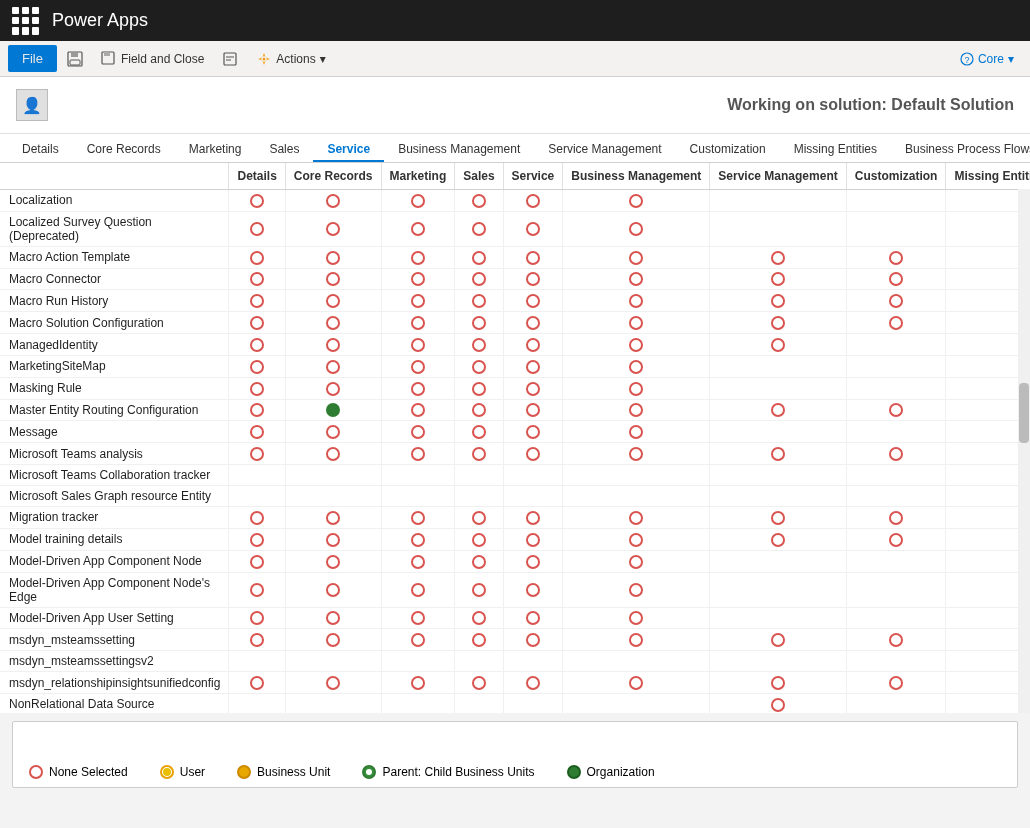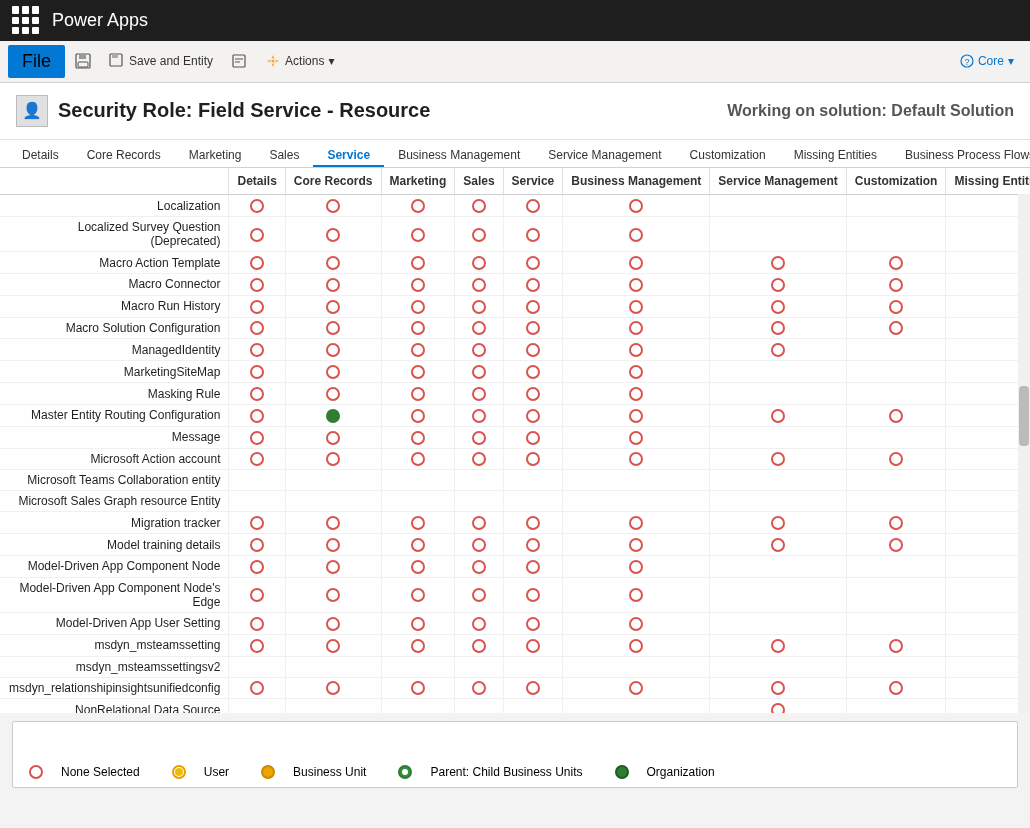--- a/index.html
+++ b/index.html
@@ -33,23 +33,23 @@
     }
     .toolbar-btn {
       display: flex; align-items: center; gap: 4px;
       padding: 4px 8px;
       cursor: pointer;
       border: none; background: transparent;
       font-size: 12px; color: #333;
       border-radius: 2px;
     }
     .file-btn {
-      background: #0078d4; color: #000000;
+      background: #0078d4; color: #e5e5e5;
       padding: 6px 14px; border: none;
-      font-size: 18px; cursor: pointer;
+      font-size: 13px; cursor: pointer;
       border-radius: 2px;
     }
     .help-btn {
       margin-left: auto;
       display: flex; align-items: center; gap: 4px;
       padding: 4px 8px; cursor: pointer; font-size: 12px; color: #0078d4;
       border: none; background: transparent;
     }
 
     
@@ -115,21 +115,21 @@
       position: sticky; top: 0; z-index: 2;
     }
     .main-table th:first-child { text-align: left; min-width: 220px; }
     .main-table td {
       padding: 3px 8px;
       border-bottom: 1px solid #f0f0f0;
       border-right: 1px solid #f0f0f0;
       text-align: center;
       vertical-align: middle;
     }
-    .main-table td:first-child { text-align: right; color: #1f1f1f; padding-left: 9px; }
+    .main-table td:first-child { text-align: left; color: #1f1f1f; padding-left: 9px; }
 
     
     .circle {
       display: inline-block;
       width: 14px; height: 14px;
       border-radius: 50%;
       border: 2px solid #d9534f;
       background: white;
       vertical-align: middle;
     }
@@ -176,21 +176,21 @@
       margin-bottom: 6px;
     }
     .key-items {
       display: flex;
       gap: 32px;
       align-items: center;
     }
     .key-item {
       display: flex;
       align-items: center;
-      gap: 18px;
+      gap: 6px;
       font-size: 12px;
       margin-top: 35px;
     }
     .key-circle-none {
       width: 14px; height: 14px;
       border-radius: 50%;
       border: 2px solid #d9534f;
       background: white;
       display: inline-block;
     }
@@ -270,21 +270,21 @@
         <rect x="1" y="1" width="14" height="14" rx="1" fill="none" stroke="#555" stroke-width="1.2"></rect>
         <rect x="4" y="1" width="7" height="5" fill="#999"></rect>
         <rect x="3" y="9" width="10" height="5" rx="1" fill="none" stroke="#555" stroke-width="1"></rect>
       </svg>
     </button>
     <button class="toolbar-btn">
       <svg width="16" height="16" viewBox="0 0 16 16">
         <rect x="1" y="1" width="12" height="12" rx="1" fill="none" stroke="#555" stroke-width="1.2"></rect>
         <rect x="3" y="1" width="6" height="4" fill="#aaa"></rect>
       </svg>
-      <span>Save and Entity</span>
+      <span>Field and Close</span>
     </button>
     <button class="toolbar-btn">
       <svg width="16" height="16" viewBox="0 0 16 16">
         <rect x="2" y="2" width="12" height="12" rx="1" fill="none" stroke="#555" stroke-width="1.2"></rect>
         <line x1="4" y1="6" x2="12" y2="6" stroke="#555" stroke-width="1"></line>
         <line x1="4" y1="9" x2="9" y2="9" stroke="#555" stroke-width="1"></line>
       </svg>
     </button>
     <button class="toolbar-btn">
       <svg width="16" height="16" viewBox="0 0 16 16">
@@ -303,21 +303,20 @@
         <text x="7" y="11" text-anchor="middle" fill="#0078d4" font-size="9">?</text>
       </svg>
       <span>Core</span>
       <span>▾</span>
     </button>
   </div>
 
   <div class="page-header">
     <div class="page-header-left">
       <div class="header-icon">👤</div>
-      <span class="page-title">Security Role: Field Service - Resource</span>
     </div>
     <span class="working-on">Working on solution: Default Solution</span>
   </div>
 
   <div class="tab-bar">
     <div class="tab">Details</div>
     <div class="tab">Core Records</div>
     <div class="tab">Marketing</div>
     <div class="tab">Sales</div>
     <div class="tab active">Service</div>
@@ -474,33 +473,33 @@
               <td><span class="circle empty"></span></td>
               <td><span class="circle empty"></span></td>
               <td><span class="circle empty"></span></td>
               <td><span class="circle empty"></span></td>
               <td><span class="circle empty"></span></td>
               <td></td>
               <td></td>
               <td></td>
             </tr>
             <tr>
-              <td>Microsoft Action account</td>
-              <td><span class="circle empty"></span></td>
-              <td><span class="circle empty"></span></td>
-              <td><span class="circle empty"></span></td>
-              <td><span class="circle empty"></span></td>
-              <td><span class="circle empty"></span></td>
-              <td><span class="circle empty"></span></td>
-              <td><span class="circle empty"></span></td>
-              <td><span class="circle empty"></span></td>
-              <td></td>
-            </tr>
-            <tr>
-              <td>Microsoft Teams Collaboration entity</td>
+              <td>Microsoft Teams analysis</td>
+              <td><span class="circle empty"></span></td>
+              <td><span class="circle empty"></span></td>
+              <td><span class="circle empty"></span></td>
+              <td><span class="circle empty"></span></td>
+              <td><span class="circle empty"></span></td>
+              <td><span class="circle empty"></span></td>
+              <td><span class="circle empty"></span></td>
+              <td><span class="circle empty"></span></td>
+              <td></td>
+            </tr>
+            <tr>
+              <td>Microsoft Teams Collaboration tracker</td>
               <td></td>
               <td></td>
               <td></td>
               <td></td>
               <td></td>
               <td></td>
               <td></td>
               <td></td>
               <td></td>
             </tr>

